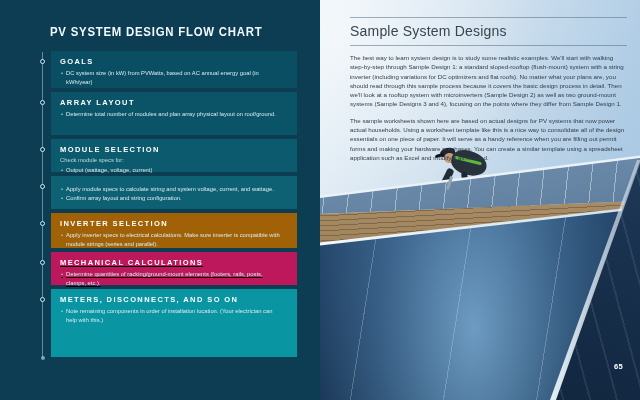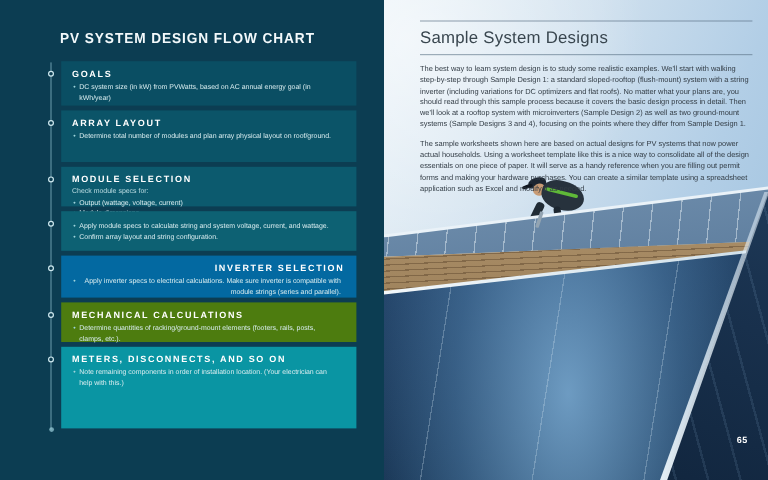--- a/index.html
+++ b/index.html
@@ -21,22 +21,22 @@
   #flow-boxes { position:absolute; left:51px; top:51px; width:246px; }
   .fc-box { position:relative; width:246px; margin-bottom:4px; padding:6px 10px 4px 9px; }
   .fc-box::before { 
     content:""; position:absolute; left:-11px; top:8px; width:3px; height:3px;
     border:1px solid #cfe9ef; border-radius:50%; background:#0c3d52;
   }
   .fc-box:nth-of-type(1){ height:37px; background:#0a4e63; }
   .fc-box:nth-of-type(2){ height:43px; background:#0b5468; }
   .fc-box:nth-of-type(3){ height:33px; background:#0c5a6e; }
   .fc-box:nth-of-type(4){ height:33px; background:#0d6173; }
-  .fc-box:nth-of-type(5){ height:35px; background:#0369a1;text-align:right; }
-  .fc-box:nth-of-type(6){ height:33px; background:#4d7c0f; }
+  .fc-box:nth-of-type(5){ height:35px; background:#a16207; }
+  .fc-box:nth-of-type(6){ height:33px; background:#be185d;text-decoration:underline; }
   .fc-box:nth-of-type(7){ height:68px; background:#0a95a3; }
   .fc-heading { font-size:7.5px; font-weight:bold; letter-spacing:1.4px; color:#ffffff; }
   .fc-intro { font-size:5.8px; color:#bcdde3; margin-top:2.5px; }
   .fc-bullets { list-style:none; margin-top:3px; }
   .fc-bullets li { display:flex; font-size:5.8px; line-height:1.55; color:#d8ecef; }
   .fc-bullets .dot { color:#9fd4dc; margin:0 3px 0 1px; }
   .fc-bullets .txt { max-width:218px; }
 
   
   #right-page { position:relative; width:320px; height:400px; overflow:hidden; background:#0e2138;padding-left:24px; }

